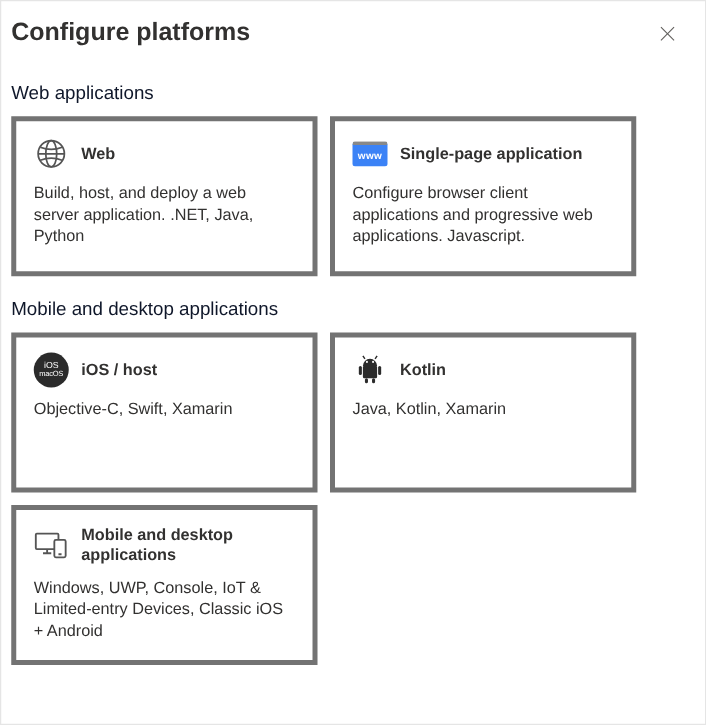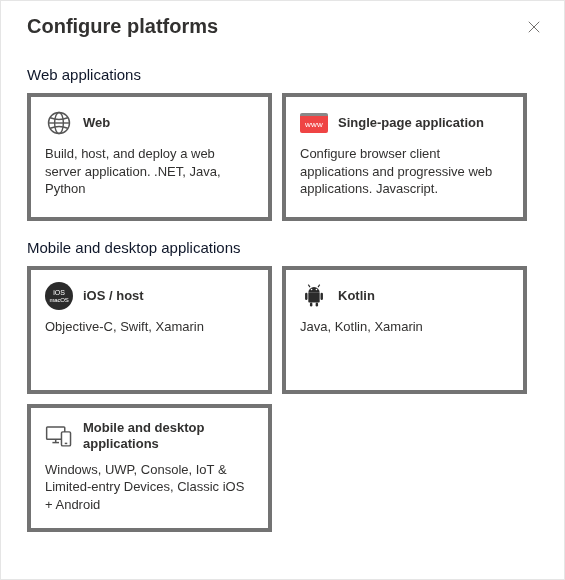--- a/index.html
+++ b/index.html
@@ -5,21 +5,21 @@
   * { box-sizing: border-box; margin: 0; padding: 0; }
   body {
     font-family: "Segoe UI", -apple-system, BlinkMacSystemFont, sans-serif;
     background: #fff;
     color: #323130;
     width: 565px;
     height: 580px;
     border: 1px solid #e5e5e5;
   }
   .panel {
-    padding: 14px 24px 24px 26px;
+    padding: 14px 24px 24px 8px;
     position: relative;
     height: 100%;
   }
   .close-btn {
     position: absolute;
     top: 14px;
     right: 18px;
     width: 24px;
     height: 24px;
     display: flex;
@@ -95,27 +95,27 @@
     justify-content: center;
     font-size: 6px;
     line-height: 1.1;
     font-weight: 500;
   }
   .ios-badge .line1 { font-size: 7px; }
   .ios-badge .line2 { font-size: 6px; letter-spacing: -0.2px; }
   
   .www-badge {
     width: 50px; height: 20px;
-    background: #ef4444;
+    background: #3b82f6;
     color: #fff;
     display: flex;
     align-items: center;
     justify-content: center;
     font-size: 8px;
-    font-weight: 400;
+    font-weight: 700;
     border-radius: 2px;
     border-top: 3px solid #888;
     letter-spacing: 0.3px;
   }
 </style>
 </head>
 <body>
 
 <div class="panel">
 

